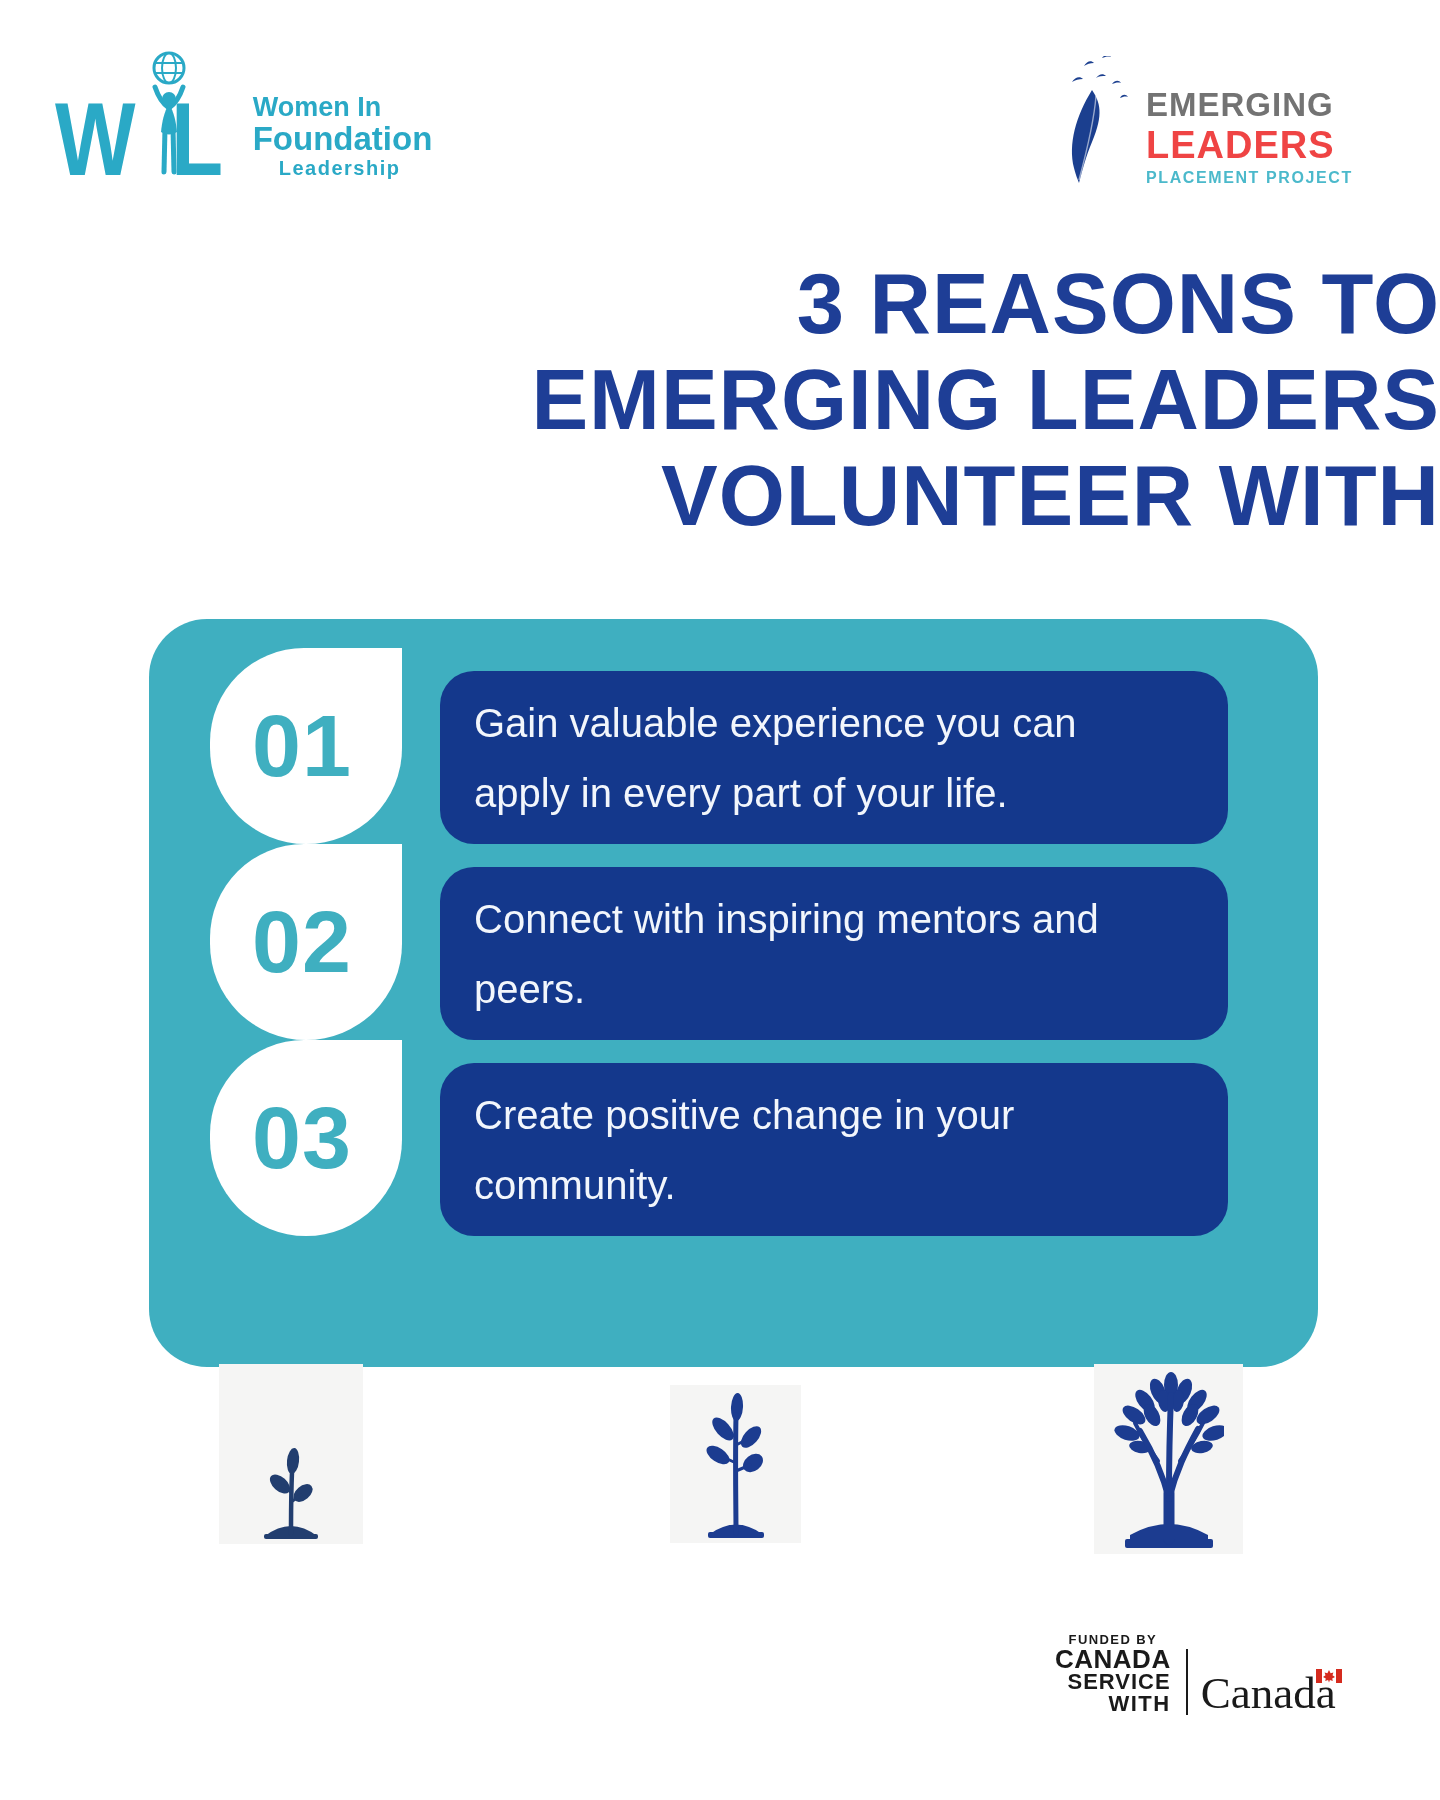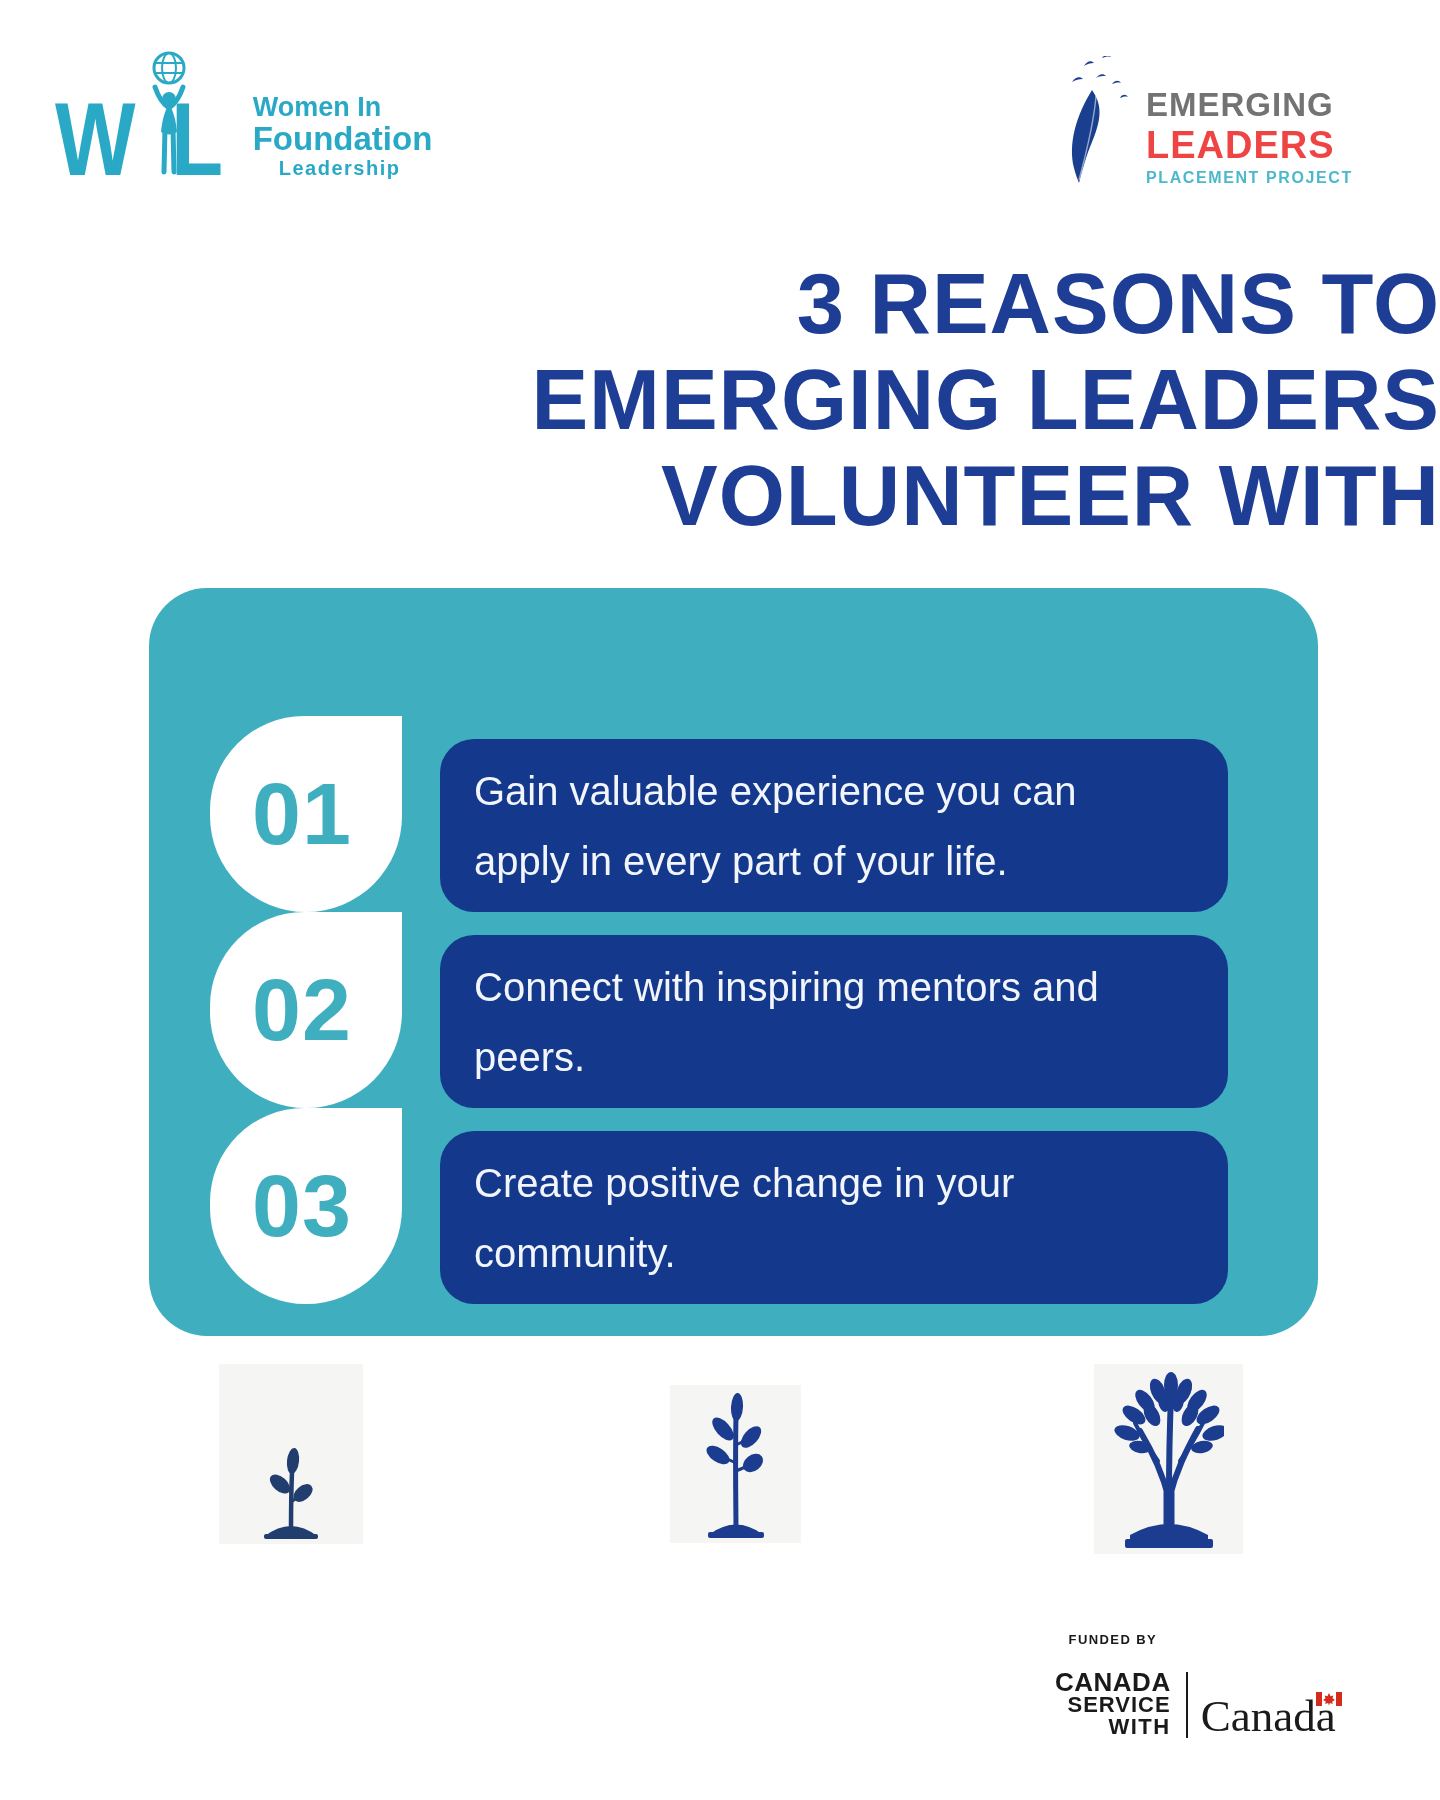--- a/index.html
+++ b/index.html
@@ -22,41 +22,41 @@
   .el-text{margin-top:30px;margin-left:4px;}
   .el-t1{font-size:33px;font-weight:bold;color:#737373;letter-spacing:1px;line-height:38px;}
   .el-t2{font-size:38px;font-weight:bold;color:#ef4444;letter-spacing:1px;line-height:42px;}
   .el-t3{font-size:16px;font-weight:bold;color:#4BB9CB;letter-spacing:1.6px;line-height:24px;}
 
   
   .title{position:absolute;left:0;top:256px;width:1440px;text-align:right;
          color:#1E3E96;font-size:85px;font-weight:bold;line-height:96px;letter-spacing:1px;}
 
   
-  .card{position:absolute;left:149px;top:588px;width:1169px;height:748px;background:#3FAFC0;
+  .card{position:absolute;left:149px;top:619px;width:1169px;height:748px;background:#3FAFC0;
         border-radius:58px;box-sizing:border-box;padding:29px 90px 32px 61px;
-        display:flex;flex-direction:column;justify-content:flex-end;}
+        display:flex;flex-direction:column;justify-content:flex-start;}
   .row{display:flex;gap:38px;height:196px;}
   .drop{flex:none;width:192px;height:196px;background:#ffffff;
         border-radius:96px 0 98px 98px;display:flex;align-items:center;justify-content:center;}
   .drop-num{font-size:88px;font-weight:bold;color:#3FAFC0;letter-spacing:1px;transform:translateX(-4px);}
   .reason-box{flex:1;background:#14388C;border-radius:34px;display:flex;align-items:center;
         box-sizing:border-box;padding:0 95px 0 34px;margin-top:23px;}
   .reason-text{color:#F2F6FC;font-size:40px;line-height:70px;}
 
   
   .ph{position:absolute;background:#F5F5F4;display:flex;align-items:flex-end;justify-content:center;}
   .ph-seed{left:219px;top:1364px;width:144px;height:180px;}
   .ph-sap{left:670px;top:1385px;width:131px;height:158px;}
   .ph-tree{left:1094px;top:1364px;width:149px;height:190px;}
 
   
   .funding{position:absolute;left:1055px;top:1632px;display:flex;align-items:flex-end;color:#1A1A1A;}
   .csc-col{display:flex;flex-direction:column;align-items:flex-end;}
-  .funded-by{font-size:13px;font-weight:bold;letter-spacing:1.4px;align-self:center;margin-bottom:23px;text-align:center;}
+  .funded-by{font-size:13px;font-weight:bold;letter-spacing:1.4px;align-self:center;margin-bottom:0;text-align:center;}
   .csc1{font-size:26px;font-weight:bold;letter-spacing:0.5px;line-height:24px;}
   .csc2{font-size:22px;font-weight:bold;letter-spacing:1px;line-height:22px;}
   .csc3{font-size:22px;font-weight:bold;letter-spacing:1.5px;line-height:22px;}
   .divider{width:2px;height:66px;background:#1A1A1A;margin:0 13px 0 15px;align-self:flex-end;}
   .wordmark{position:relative;font-family:"Liberation Serif","DejaVu Serif",serif;
             font-size:45px;line-height:40px;align-self:flex-end;margin-bottom:2px;padding-right:4px;}
   .flag{position:absolute;right:-2px;top:-4px;}
 </style>
 </head>
 <body>

